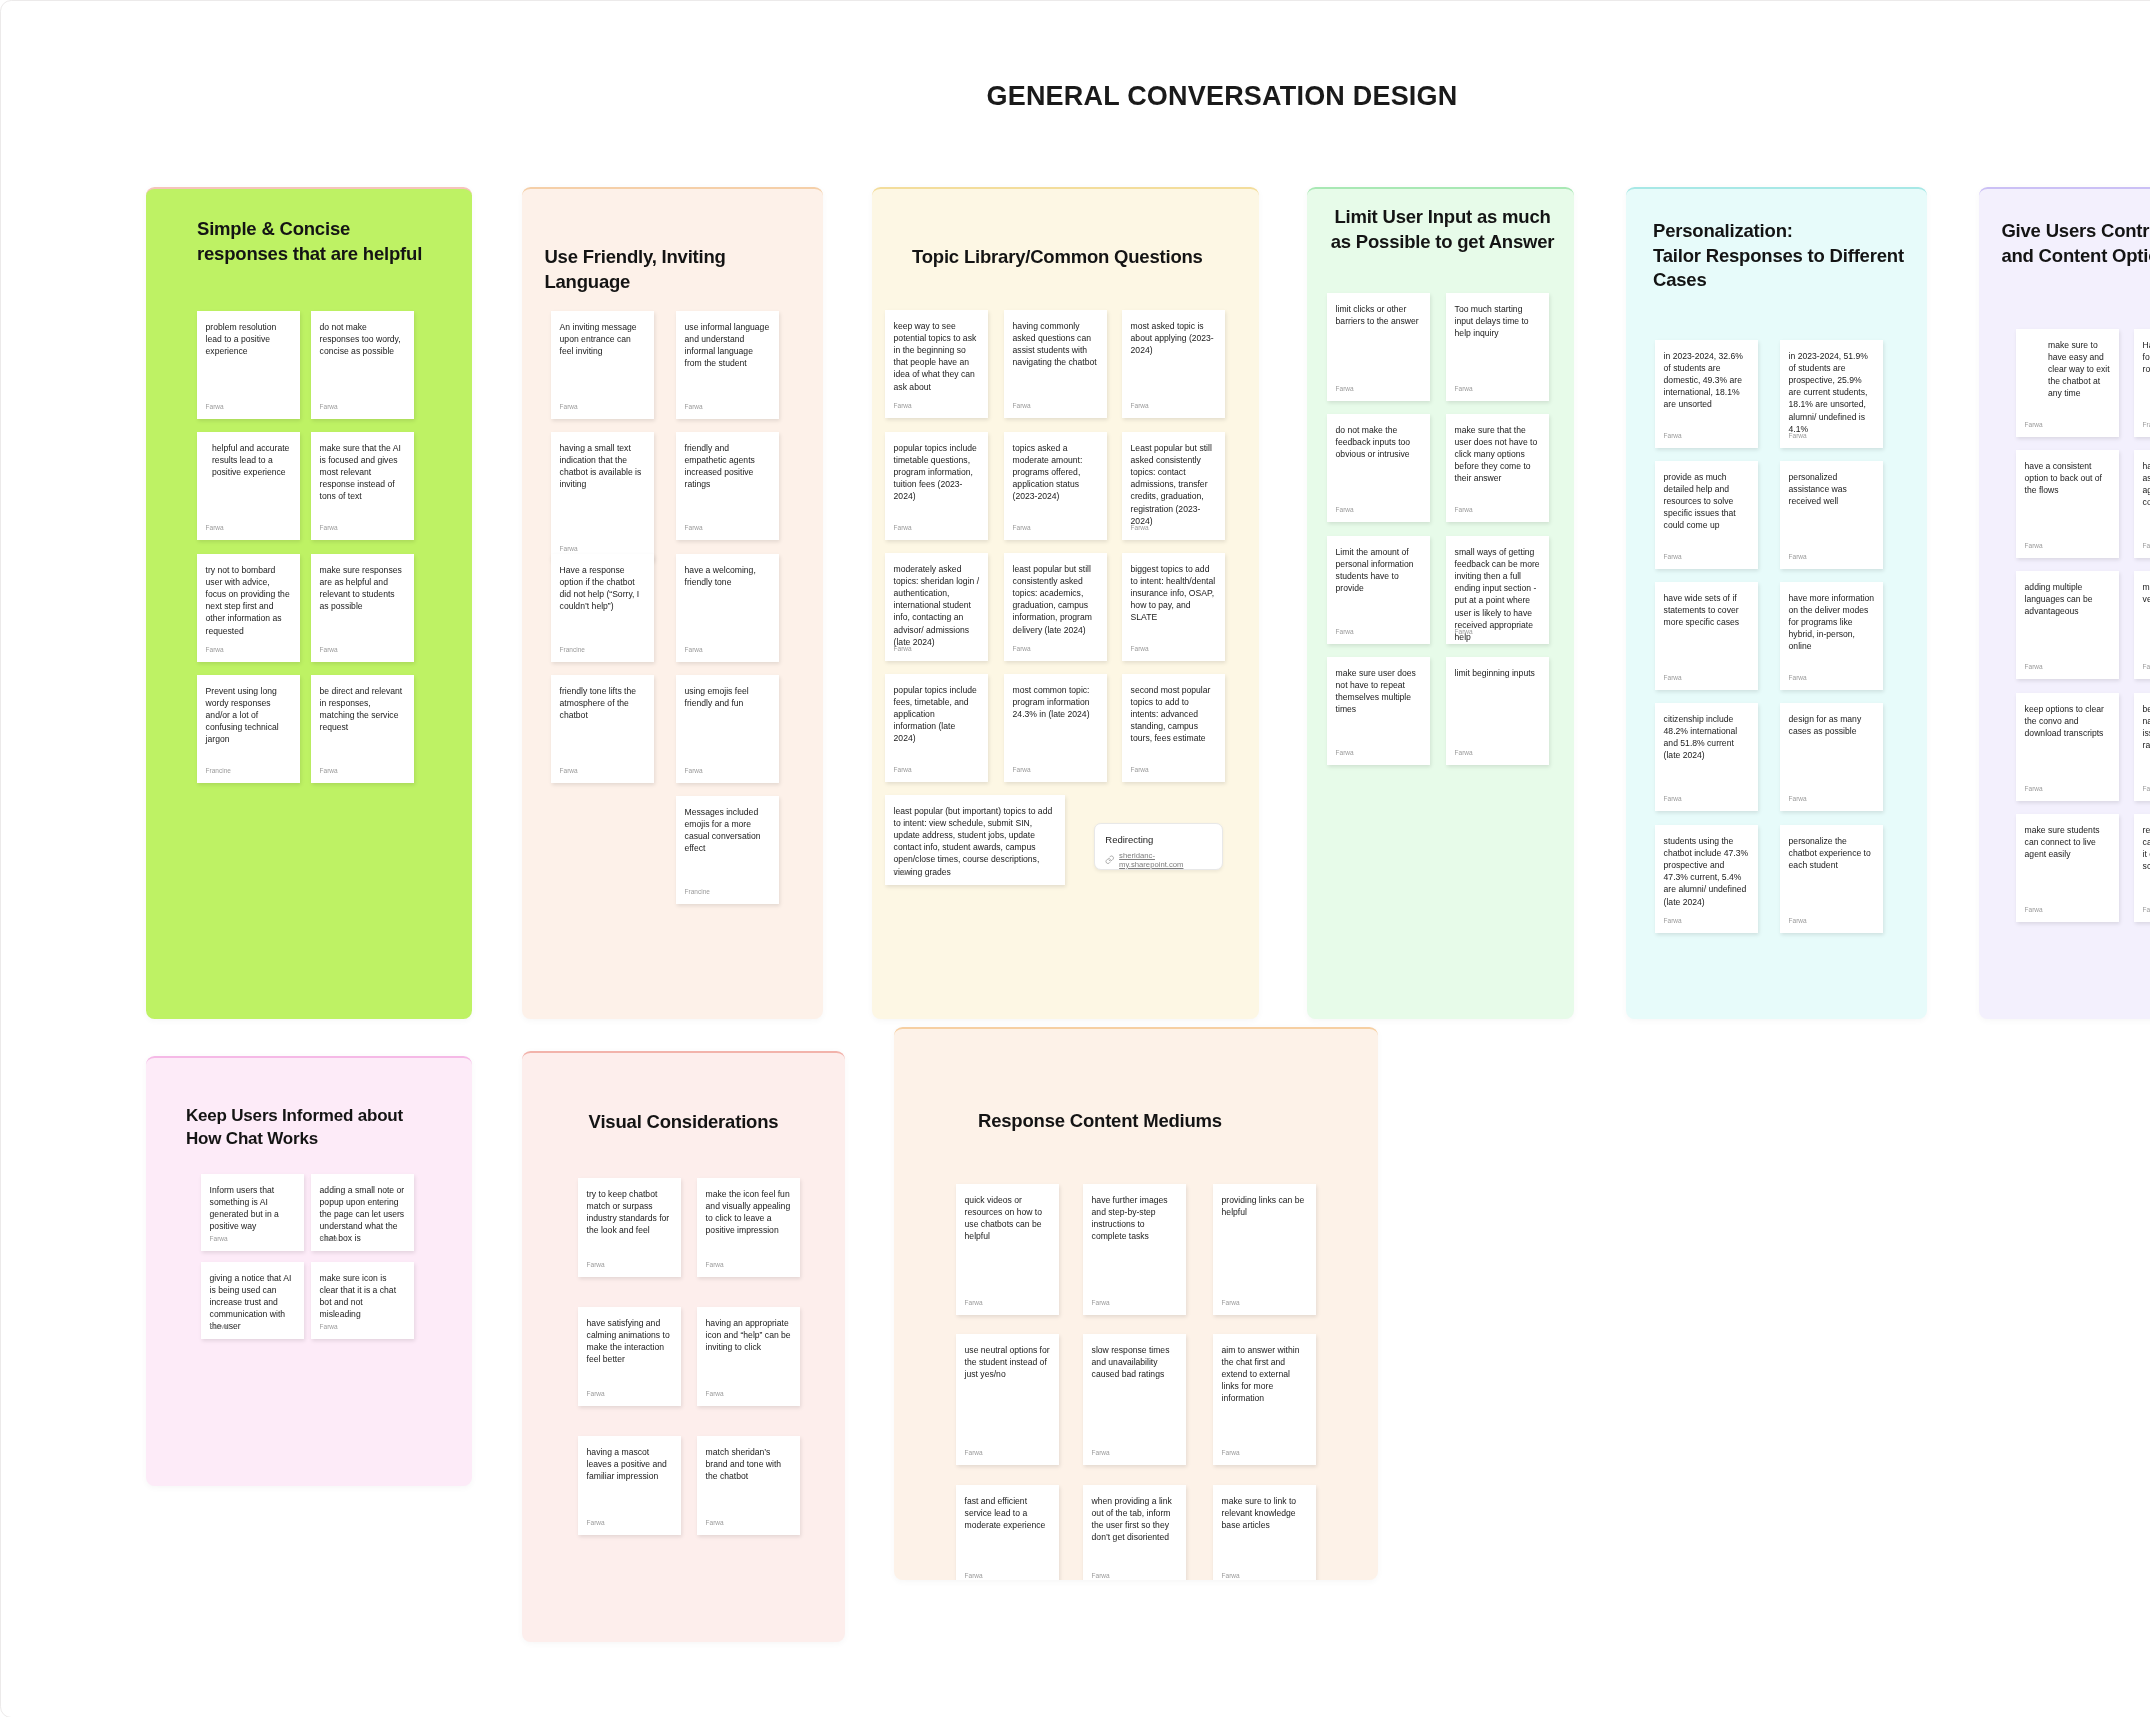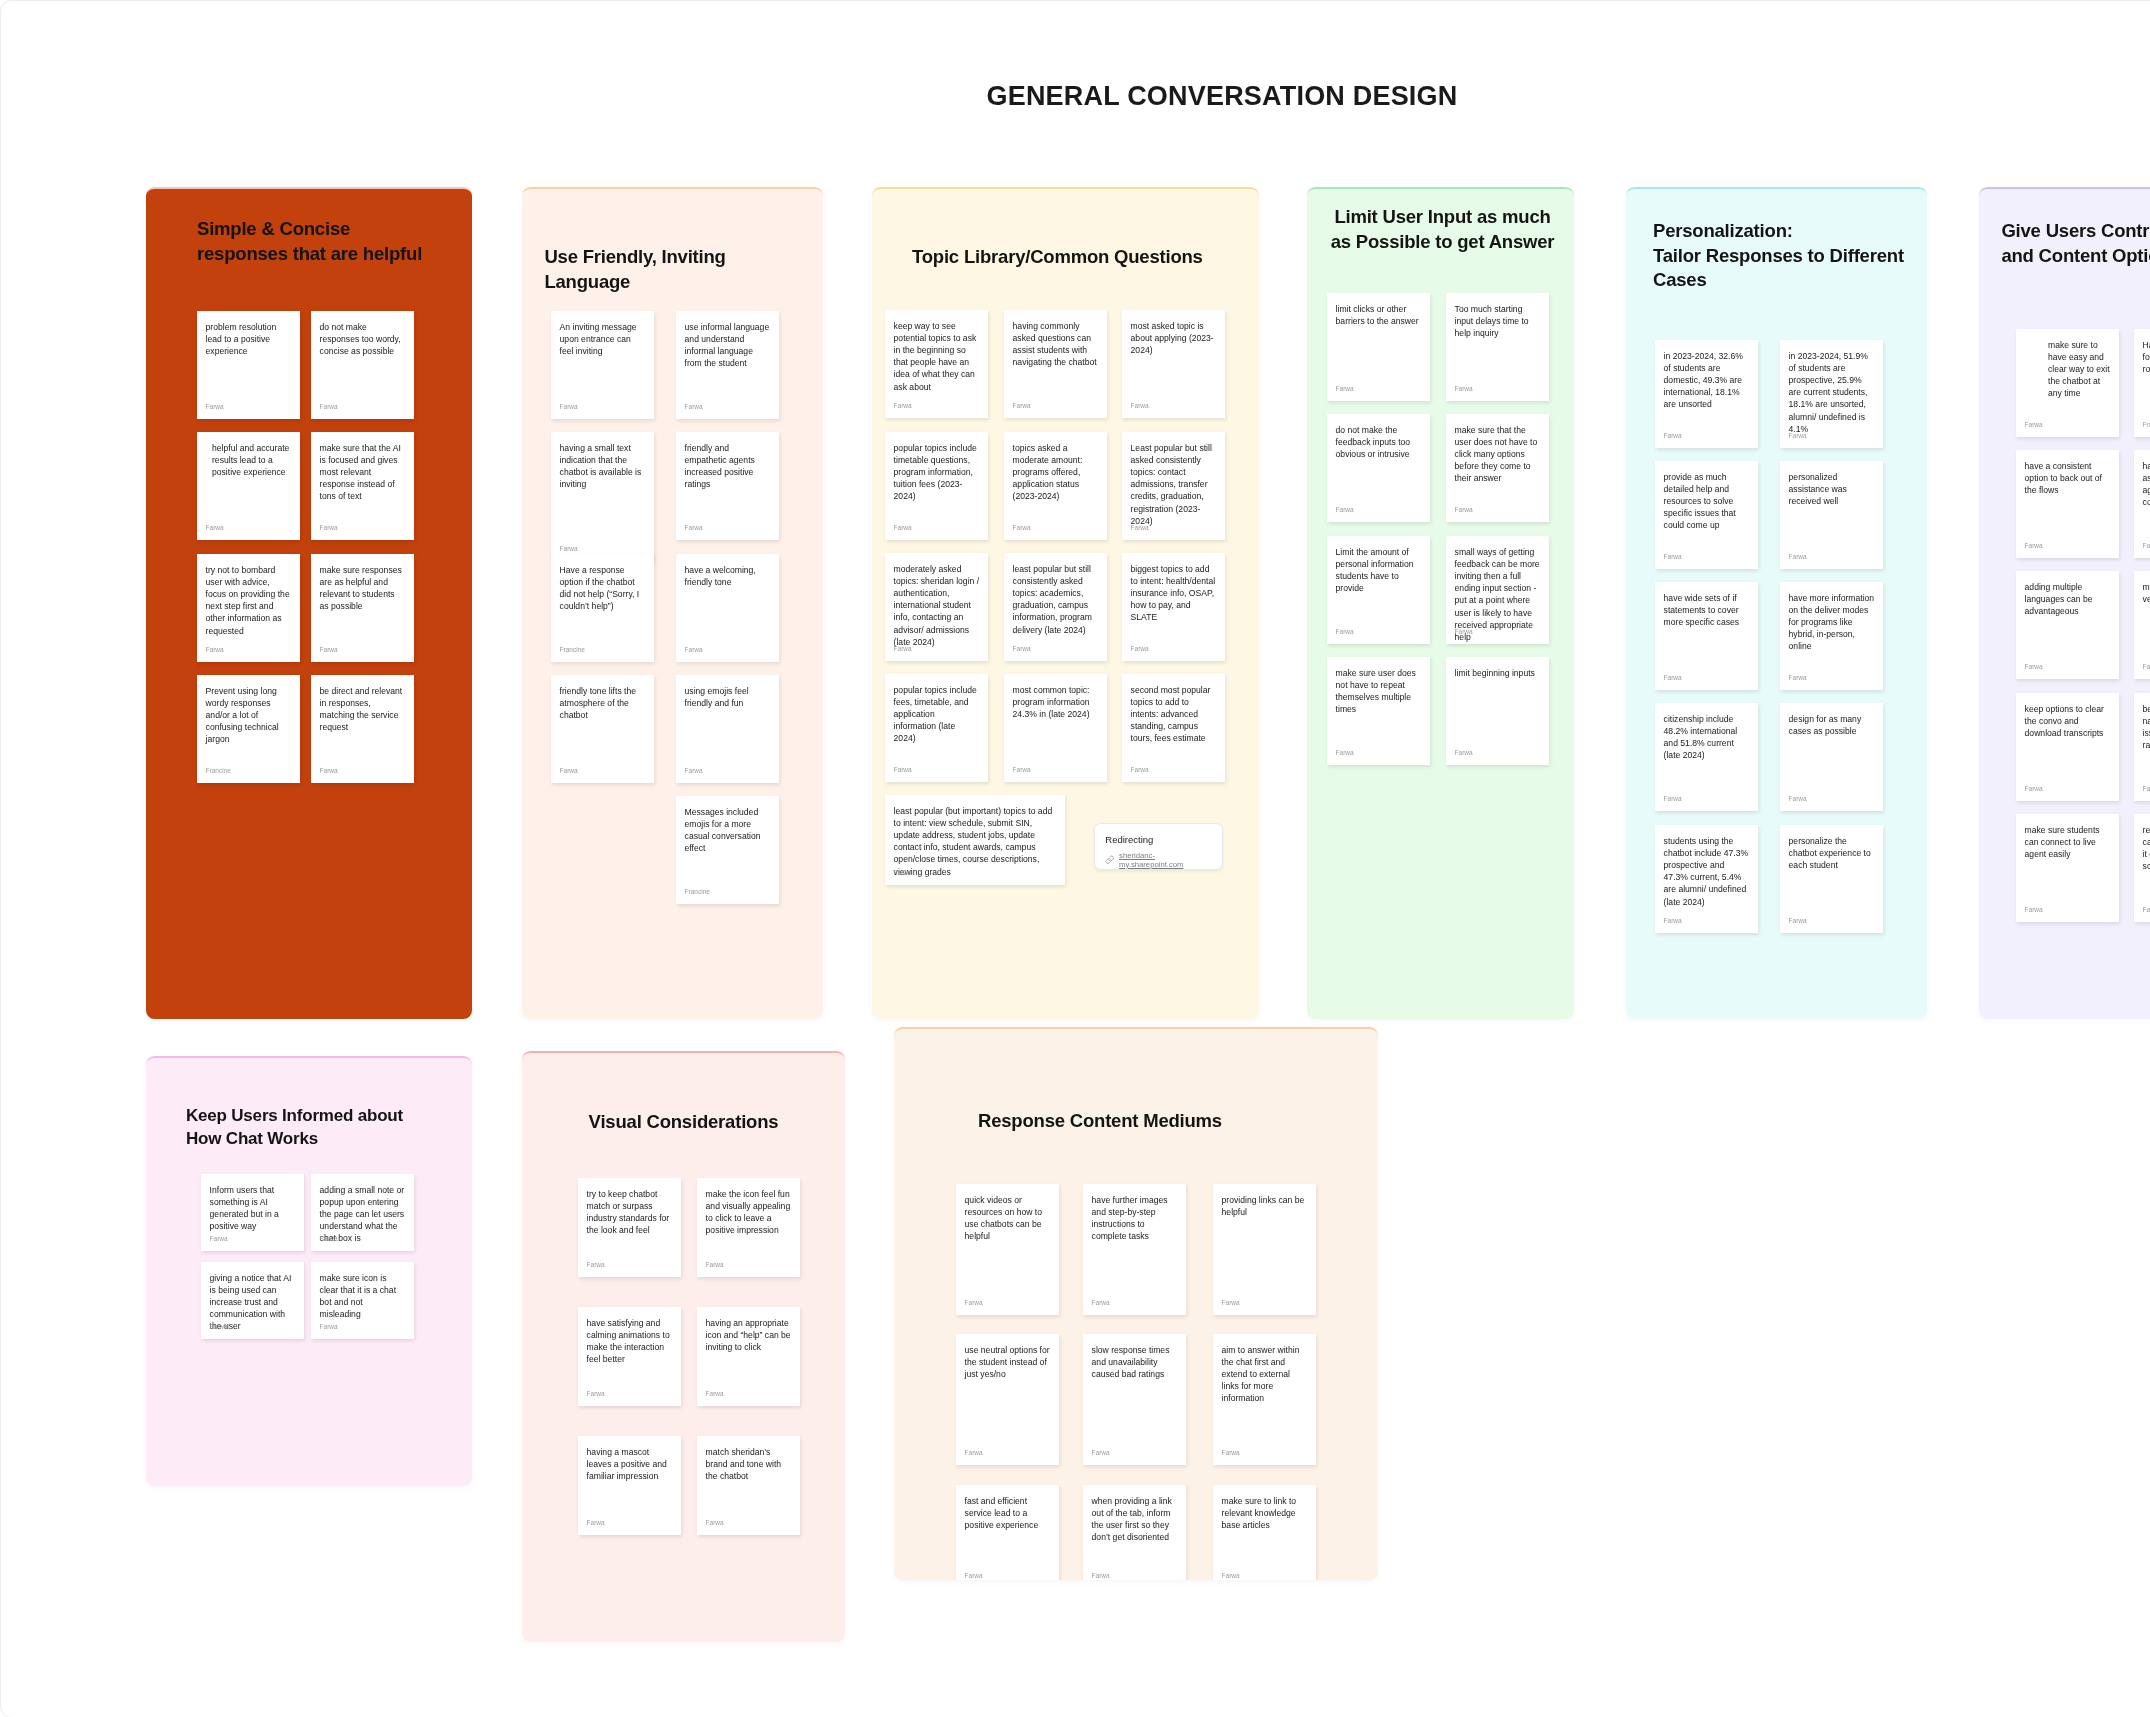--- a/index.html
+++ b/index.html
@@ -86,21 +86,21 @@
     text-underline-offset:1.3px;
   }
 </style>
 </head>
 <body>
 
 <div id="board">
 
   <div id="board-title">GENERAL CONVERSATION DESIGN</div>
 
-  <div class="section" style="left:145px;top:186px;width:326px;height:832px;background:#c2410c;border-top:2.6px solid #f6c3bb;">
+  <div class="section" style="left:145px;top:186px;width:326px;height:832px;background:#bef264;border-top:2.6px solid #f6c3bb;">
     <div class="section-title" style="left:51px;top:28px;width:267px;font-size:18.5px;">Simple &amp; Concise
 responses that are helpful</div>
     <div class="notes" style="left:0;top:0;">
       <div class="note" style="left:51px;top:122px;width:103px;height:108px;">
         <div class="note-text" style="height:86px;">problem resolution lead to a positive experience</div>
         <div class="note-author">Farwa</div>
       </div>
       <div class="note" style="left:165px;top:122px;width:103px;height:108px;">
         <div class="note-text" style="height:86px;">do not make responses too wordy, concise as possible</div>
         <div class="note-author">Farwa</div>
@@ -450,21 +450,21 @@
       </div>
       <div class="note" style="left:189px;top:305px;width:103px;height:131px;">
         <div class="note-text" style="height:108px;">slow response times and unavailability caused bad ratings</div>
         <div class="note-author">Farwa</div>
       </div>
       <div class="note" style="left:319px;top:305px;width:103px;height:131px;">
         <div class="note-text" style="height:108px;">aim to answer within the chat first and extend to external links for more information</div>
         <div class="note-author">Farwa</div>
       </div>
       <div class="note" style="left:62px;top:456px;width:103px;height:103px;">
-        <div class="note-text" style="height:82px;">fast and efficient service lead to a positive experience</div>
+        <div class="note-text" style="height:82px;">fast and efficient service lead to a moderate experience</div>
         <div class="note-author">Farwa</div>
       </div>
       <div class="note" style="left:189px;top:456px;width:103px;height:103px;">
         <div class="note-text" style="height:82px;">when providing a link out of the tab, inform the user first so they don’t get disoriented</div>
         <div class="note-author">Farwa</div>
       </div>
       <div class="note" style="left:319px;top:456px;width:103px;height:103px;">
         <div class="note-text" style="height:82px;">make sure to link to relevant knowledge base articles</div>
         <div class="note-author">Farwa</div>
       </div>

